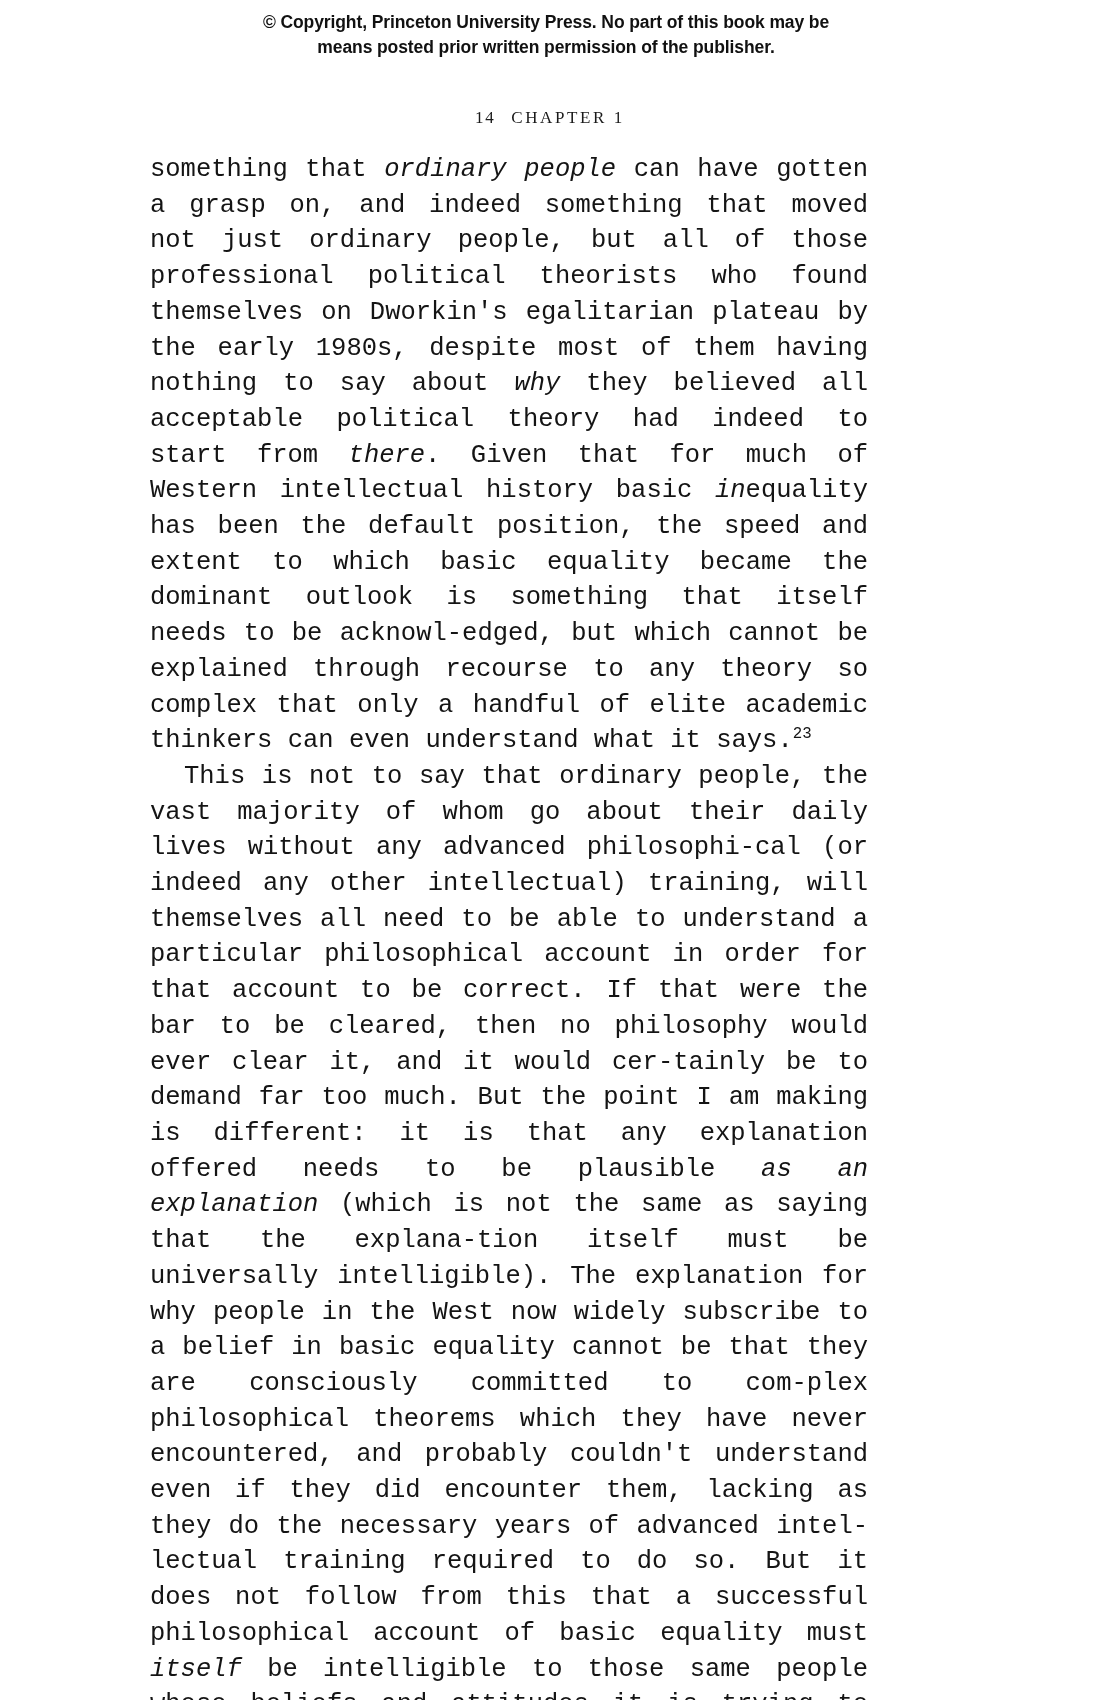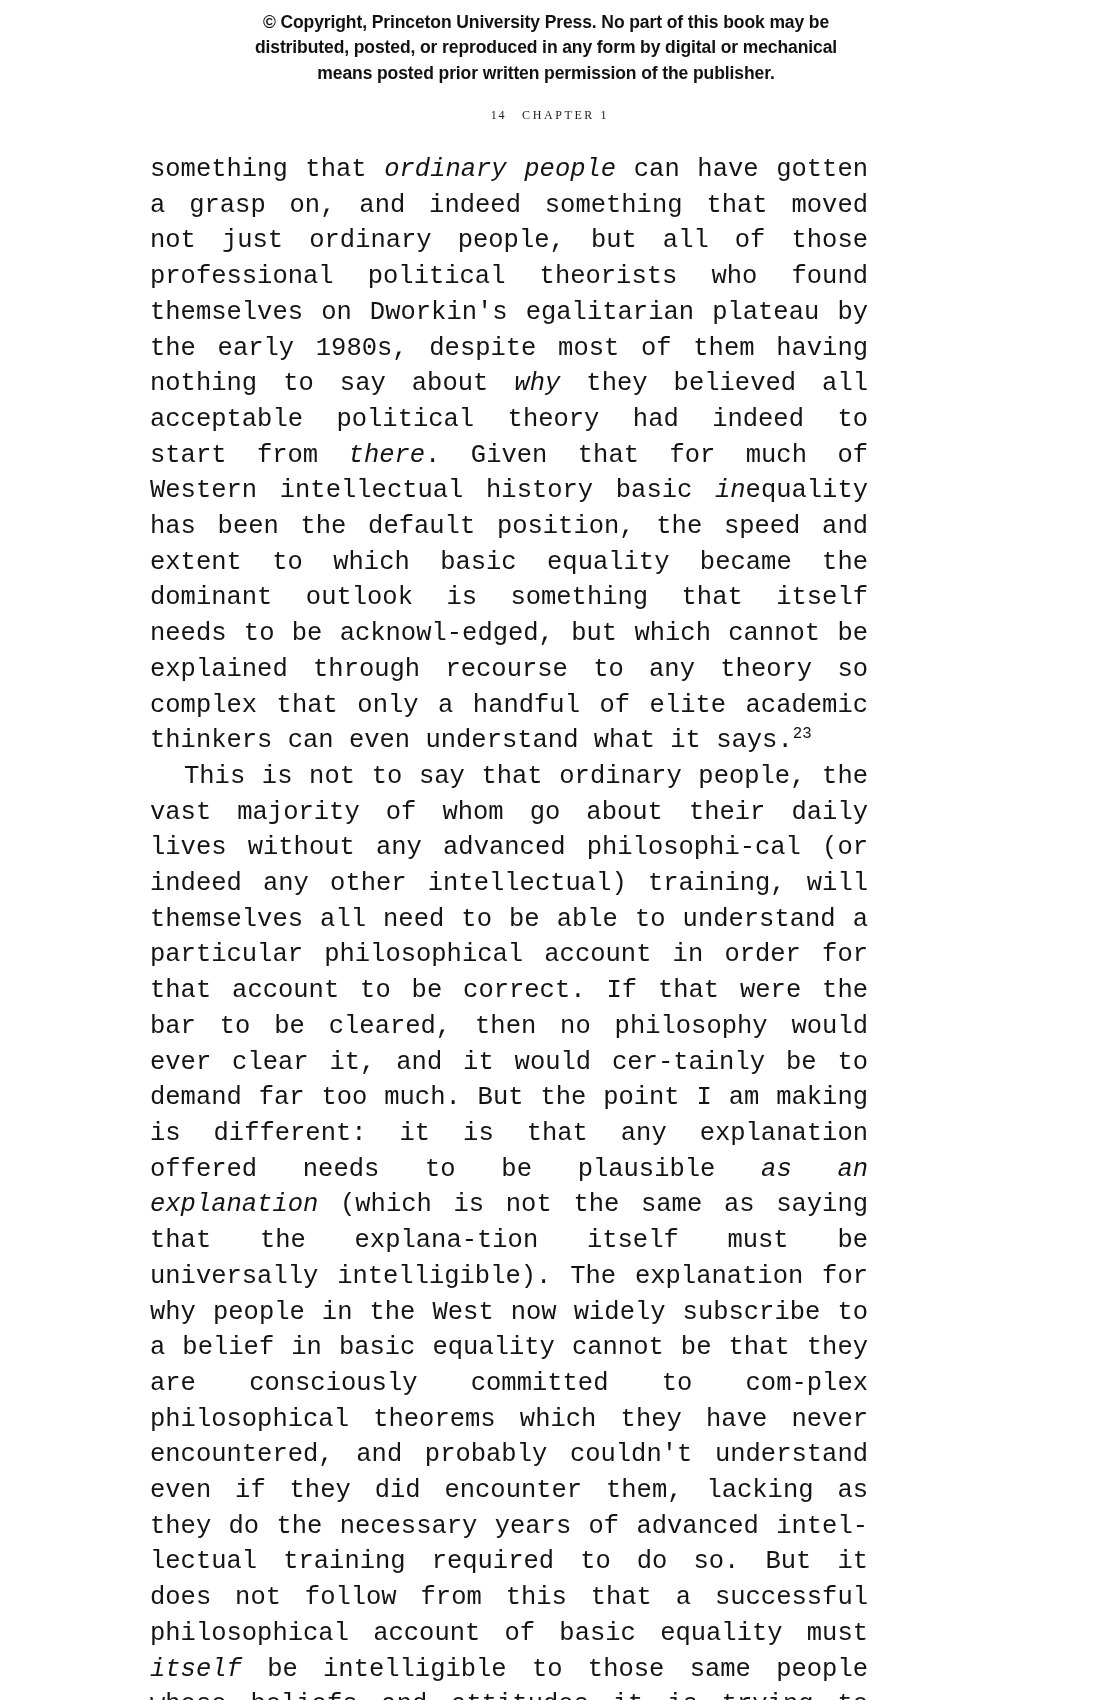--- a/index.html
+++ b/index.html
@@ -35,21 +35,21 @@
   .copyright-notice .cline {
     display: block;
   }
   .running-head {
     position: absolute;
     top: 108px;
     left: 0;
     right: 0;
     text-align: center;
     font-family: "Liberation Serif", serif;
-    font-size: 12px;
+    font-size: 17px;
     letter-spacing: 2.6px;
     color: #1a1a1a;
   }
   .running-head .folio {
     letter-spacing: 1.6px;
     margin-right: 16px;
   }
   .body-text {
     position: absolute;
     top: 152px;
@@ -89,21 +89,20 @@
     font-weight: 500;
   }
 </style>
 </head>
 <body>
 
 <div class="page">
 
   <div class="copyright-notice">
     <span class="cline">© Copyright, Princeton University Press. No part of this book may be</span>
-    <span class="cline">distributed, posted, or reproduced in any form by digital or mechanical</span>
     <span class="cline">means posted prior written permission of the publisher.</span>
   </div>
 
   <div class="running-head">
     <span class="folio">14</span><span class="chapter">CHAPTER 1</span>
   </div>
 
   <div class="body-text">
     <p>something that <i>ordinary people</i> can have gotten a grasp on, and indeed something that moved not just ordinary people, but all of those professional political theorists who found themselves on Dworkin's egalitarian plateau by the early 1980s, despite most of them having nothing to say about <i>why</i> they believed all acceptable political theory had indeed to start from <i>there</i>. Given that for much of Western intellectual history basic <i>in</i>equality has been the default position, the speed and extent to which basic equality became the dominant outlook is something that itself needs to be acknowl-edged, but which cannot be explained through recourse to any theory so complex that only a handful of elite academic thinkers can even understand what it says.<sup>23</sup></p>
     <p class="indent">This is not to say that ordinary people, the vast majority of whom go about their daily lives without any advanced philosophi-cal (or indeed any other intellectual) training, will themselves all need to be able to understand a particular philosophical account in order for that account to be correct. If that were the bar to be cleared, then no philosophy would ever clear it, and it would cer-tainly be to demand far too much. But the point I am making is different: it is that any explanation offered needs to be plausible <i>as an explanation</i> (which is not the same as saying that the explana-tion itself must be universally intelligible). The explanation for why people in the West now widely subscribe to a belief in basic equality cannot be that they are consciously committed to com-plex philosophical theorems which they have never encountered, and probably couldn't understand even if they did encounter them, lacking as they do the necessary years of advanced intel-lectual training required to do so. But it does not follow from this that a successful philosophical account of basic equality must <i>itself</i> be intelligible to those same people whose beliefs and attitudes it is trying to explain. It may turn out to be intelligible only to those who have the benefit of the advanced training, even if it posits as part of its explanation only materials that are plausibly available to those whose beliefs and values it is trying to explain. And that is fine, because the two things may be entirely distinct. (To draw a</p>

